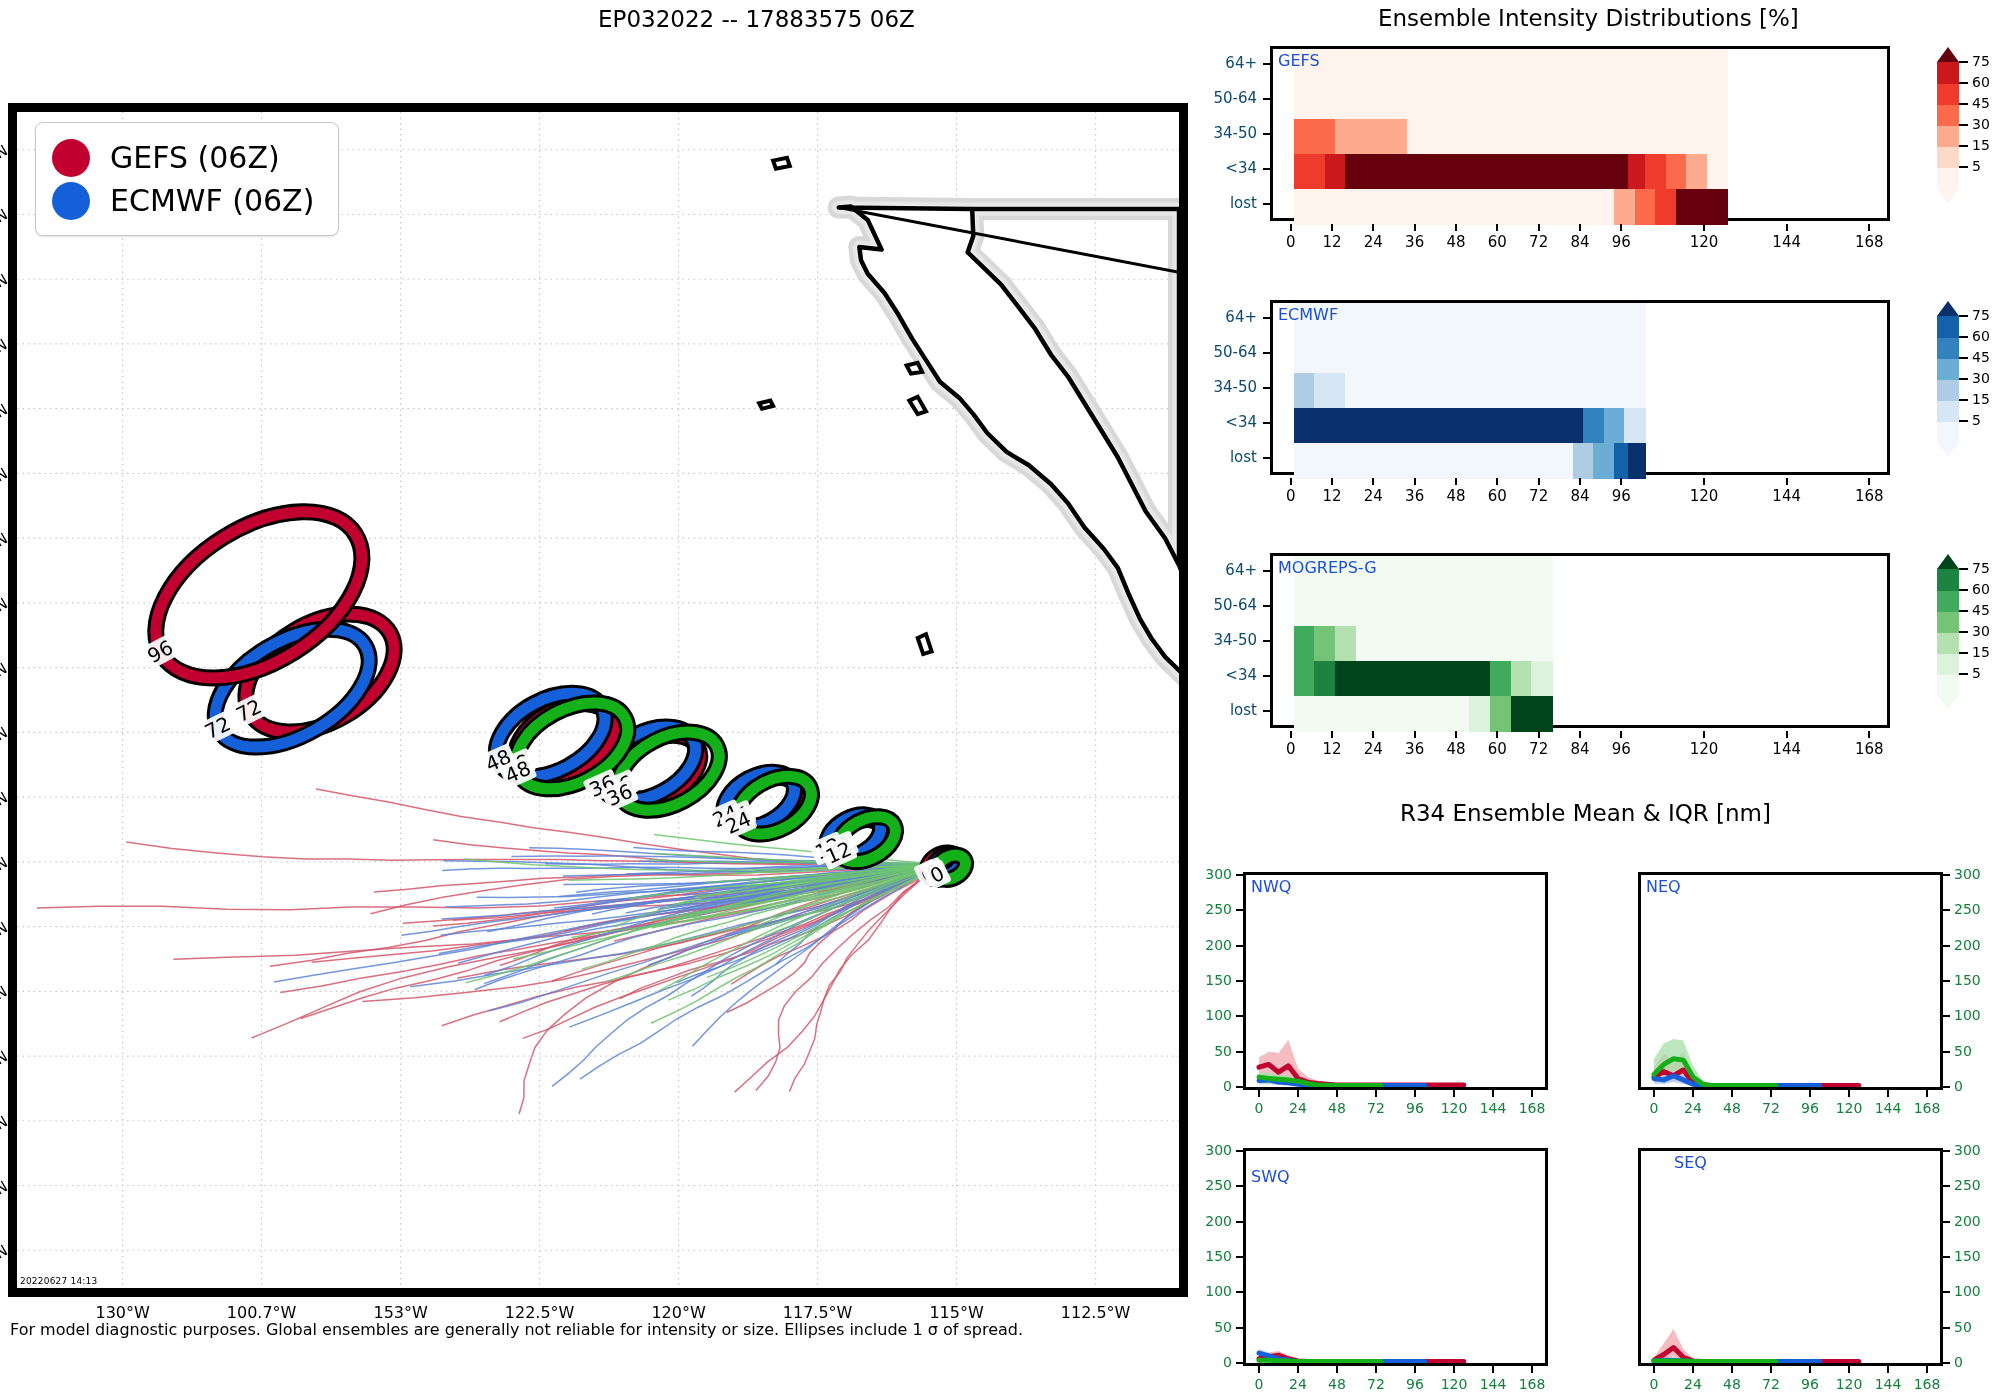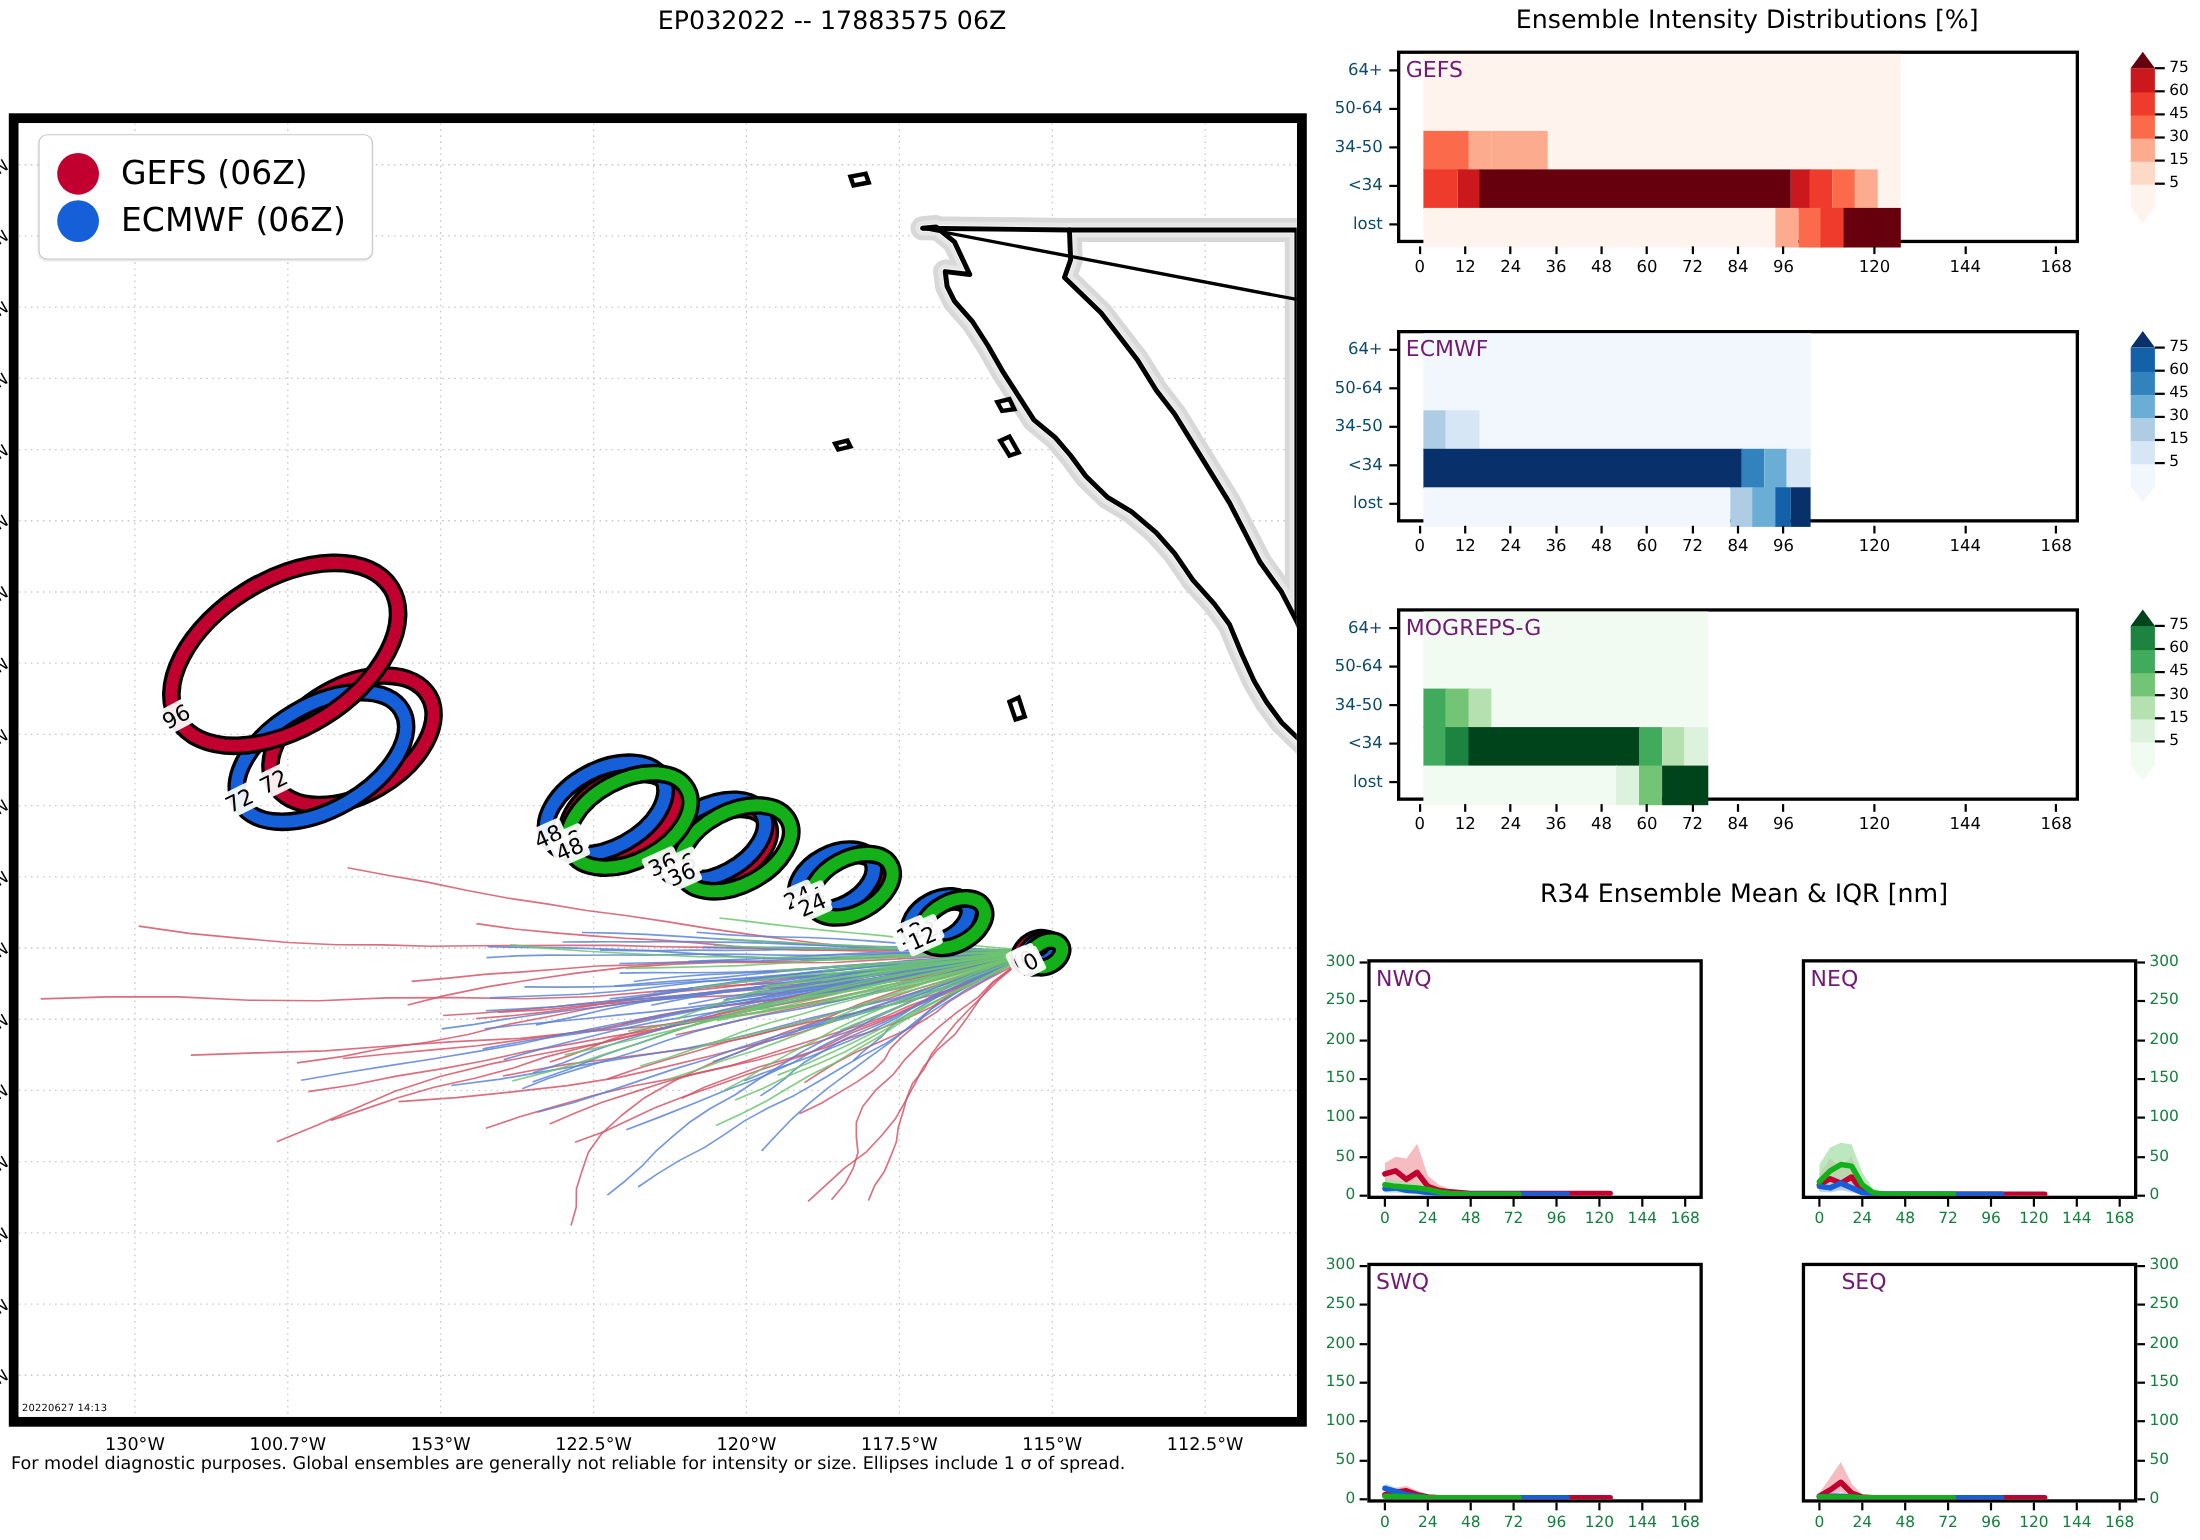--- a/index.html
+++ b/index.html
@@ -9,21 +9,21 @@
     background: #ffffff;
     font-family: "DejaVu Sans", sans-serif;
     overflow: hidden;
   }
   #root { position: relative; width: 2000px; height: 1400px; }
 
   
   .ttl      { position:absolute; font-size:23px; color:#000; white-space:nowrap; }
   .tick     { position:absolute; font-size:15px; color:#000; white-space:nowrap; }
   .tick-sm  { position:absolute; font-size:14px; color:#15803d; white-space:nowrap; }
-  .panel-tag{ position:absolute; font-size:20px; color:#701a75; white-space:nowrap; }
+  .panel-tag{ position:absolute; font-size:16px; color:#1d4ed8; white-space:nowrap; }
 
   
   #map-wrap {
     position:absolute; left:8px; top:103px;
     width:1180px; height:1194px;
     border:9px solid #000; background:#fff;
   }
   #map-inner { position:absolute; inset:0; overflow:hidden; background:#fff; }
   #map-svg   { position:absolute; left:0; top:0; }
 
@@ -725,21 +725,21 @@
       <div class="tick-sm" style="left: 1927px; top: 1100px; transform: translateX(-50%);">168</div>
       <div class="r34-frame" style="left: 1243px; top: 1148px; width: 305px; height: 218px;">
         <svg class="r34-svg" width="299" height="212">
           <path d="M13.0 204.2 L22.8 201.4 L32.5 200.0 L42.3 204.2 L52.0 207.8 L61.8 209.9 L71.5 209.9 L91.0 209.9 L110.5 209.9 L130.0 209.9 L149.5 209.9 L169.0 209.9 L188.5 209.9 L208.0 209.9 L217.8 209.9 L217.8 211.3 L208.0 211.3 L188.5 211.3 L169.0 211.3 L149.5 211.3 L130.0 211.3 L110.5 211.3 L91.0 211.3 L71.5 211.3 L61.8 211.3 L52.0 211.3 L42.3 210.6 L32.5 209.2 L22.8 209.9 L13.0 210.6 Z" fill="#f2a6ae" fill-opacity="0.75" stroke="none"></path>
           <path d="M13.0 197.9 L22.8 201.4 L32.5 204.9 L42.3 207.1 L52.0 209.2 L61.8 209.9 L71.5 209.9 L91.0 209.9 L110.5 209.9 L130.0 209.9 L149.5 209.9 L169.0 209.9 L178.8 209.9 L178.8 211.3 L169.0 211.3 L149.5 211.3 L130.0 211.3 L110.5 211.3 L91.0 211.3 L71.5 211.3 L61.8 211.3 L52.0 211.3 L42.3 211.3 L32.5 210.6 L22.8 209.2 L13.0 207.8 Z" fill="#aec7ea" fill-opacity="0.75" stroke="none"></path>
           <path d="M13.0 207.1 L22.8 207.1 L32.5 207.8 L42.3 208.5 L52.0 209.2 L61.8 209.9 L71.5 209.9 L91.0 209.9 L110.5 209.9 L130.0 209.9 L134.9 209.9 L134.9 211.3 L130.0 211.3 L110.5 211.3 L91.0 211.3 L71.5 211.3 L61.8 211.3 L52.0 211.3 L42.3 211.3 L32.5 211.3 L22.8 211.3 L13.0 211.3 Z" fill="#a7dfa8" fill-opacity="0.75" stroke="none"></path>
           <path d="M13.0 207.8 L22.8 205.6 L32.5 204.2 L42.3 207.8 L52.0 209.9 L61.8 210.6 L71.5 210.6 L91.0 210.6 L110.5 210.6 L130.0 210.6 L149.5 210.6 L169.0 210.6 L188.5 210.6 L208.0 210.6 L217.8 210.6" fill="none" stroke="#c2002f" stroke-width="5" stroke-linejoin="round" stroke-linecap="round"></path>
           <path d="M13.0 202.1 L22.8 204.9 L32.5 207.8 L42.3 209.2 L52.0 210.6 L61.8 210.6 L71.5 210.6 L91.0 210.6 L110.5 210.6 L130.0 210.6 L149.5 210.6 L169.0 210.6 L178.8 210.6" fill="none" stroke="#1560d8" stroke-width="5" stroke-linejoin="round" stroke-linecap="round"></path>
           <path d="M13.0 209.2 L22.8 209.2 L32.5 209.9 L42.3 209.9 L52.0 210.6 L61.8 210.6 L71.5 210.6 L91.0 210.6 L110.5 210.6 L130.0 210.6 L134.9 210.6" fill="none" stroke="#13b019" stroke-width="5" stroke-linejoin="round" stroke-linecap="round"></path>
         </svg>
-        <div class="panel-tag" style="left: 5px; top: 2px;">SWQ</div>
+        <div class="panel-tag" style="left: 5px; top: 16px;">SWQ</div>
       </div>
       <div class="ytick-m" style="left: 1236px; top: 1362px;"></div>
       <div class="tick-sm" style="right: 768px; top: 1354px;">0</div>
       <div class="ytick-m" style="left: 1236px; top: 1326.67px;"></div>
       <div class="tick-sm" style="right: 768px; top: 1318.67px;">50</div>
       <div class="ytick-m" style="left: 1236px; top: 1291.33px;"></div>
       <div class="tick-sm" style="right: 768px; top: 1283.33px;">100</div>
       <div class="ytick-m" style="left: 1236px; top: 1256px;"></div>
       <div class="tick-sm" style="right: 768px; top: 1248px;">150</div>
       <div class="ytick-m" style="left: 1236px; top: 1220.67px;"></div>

